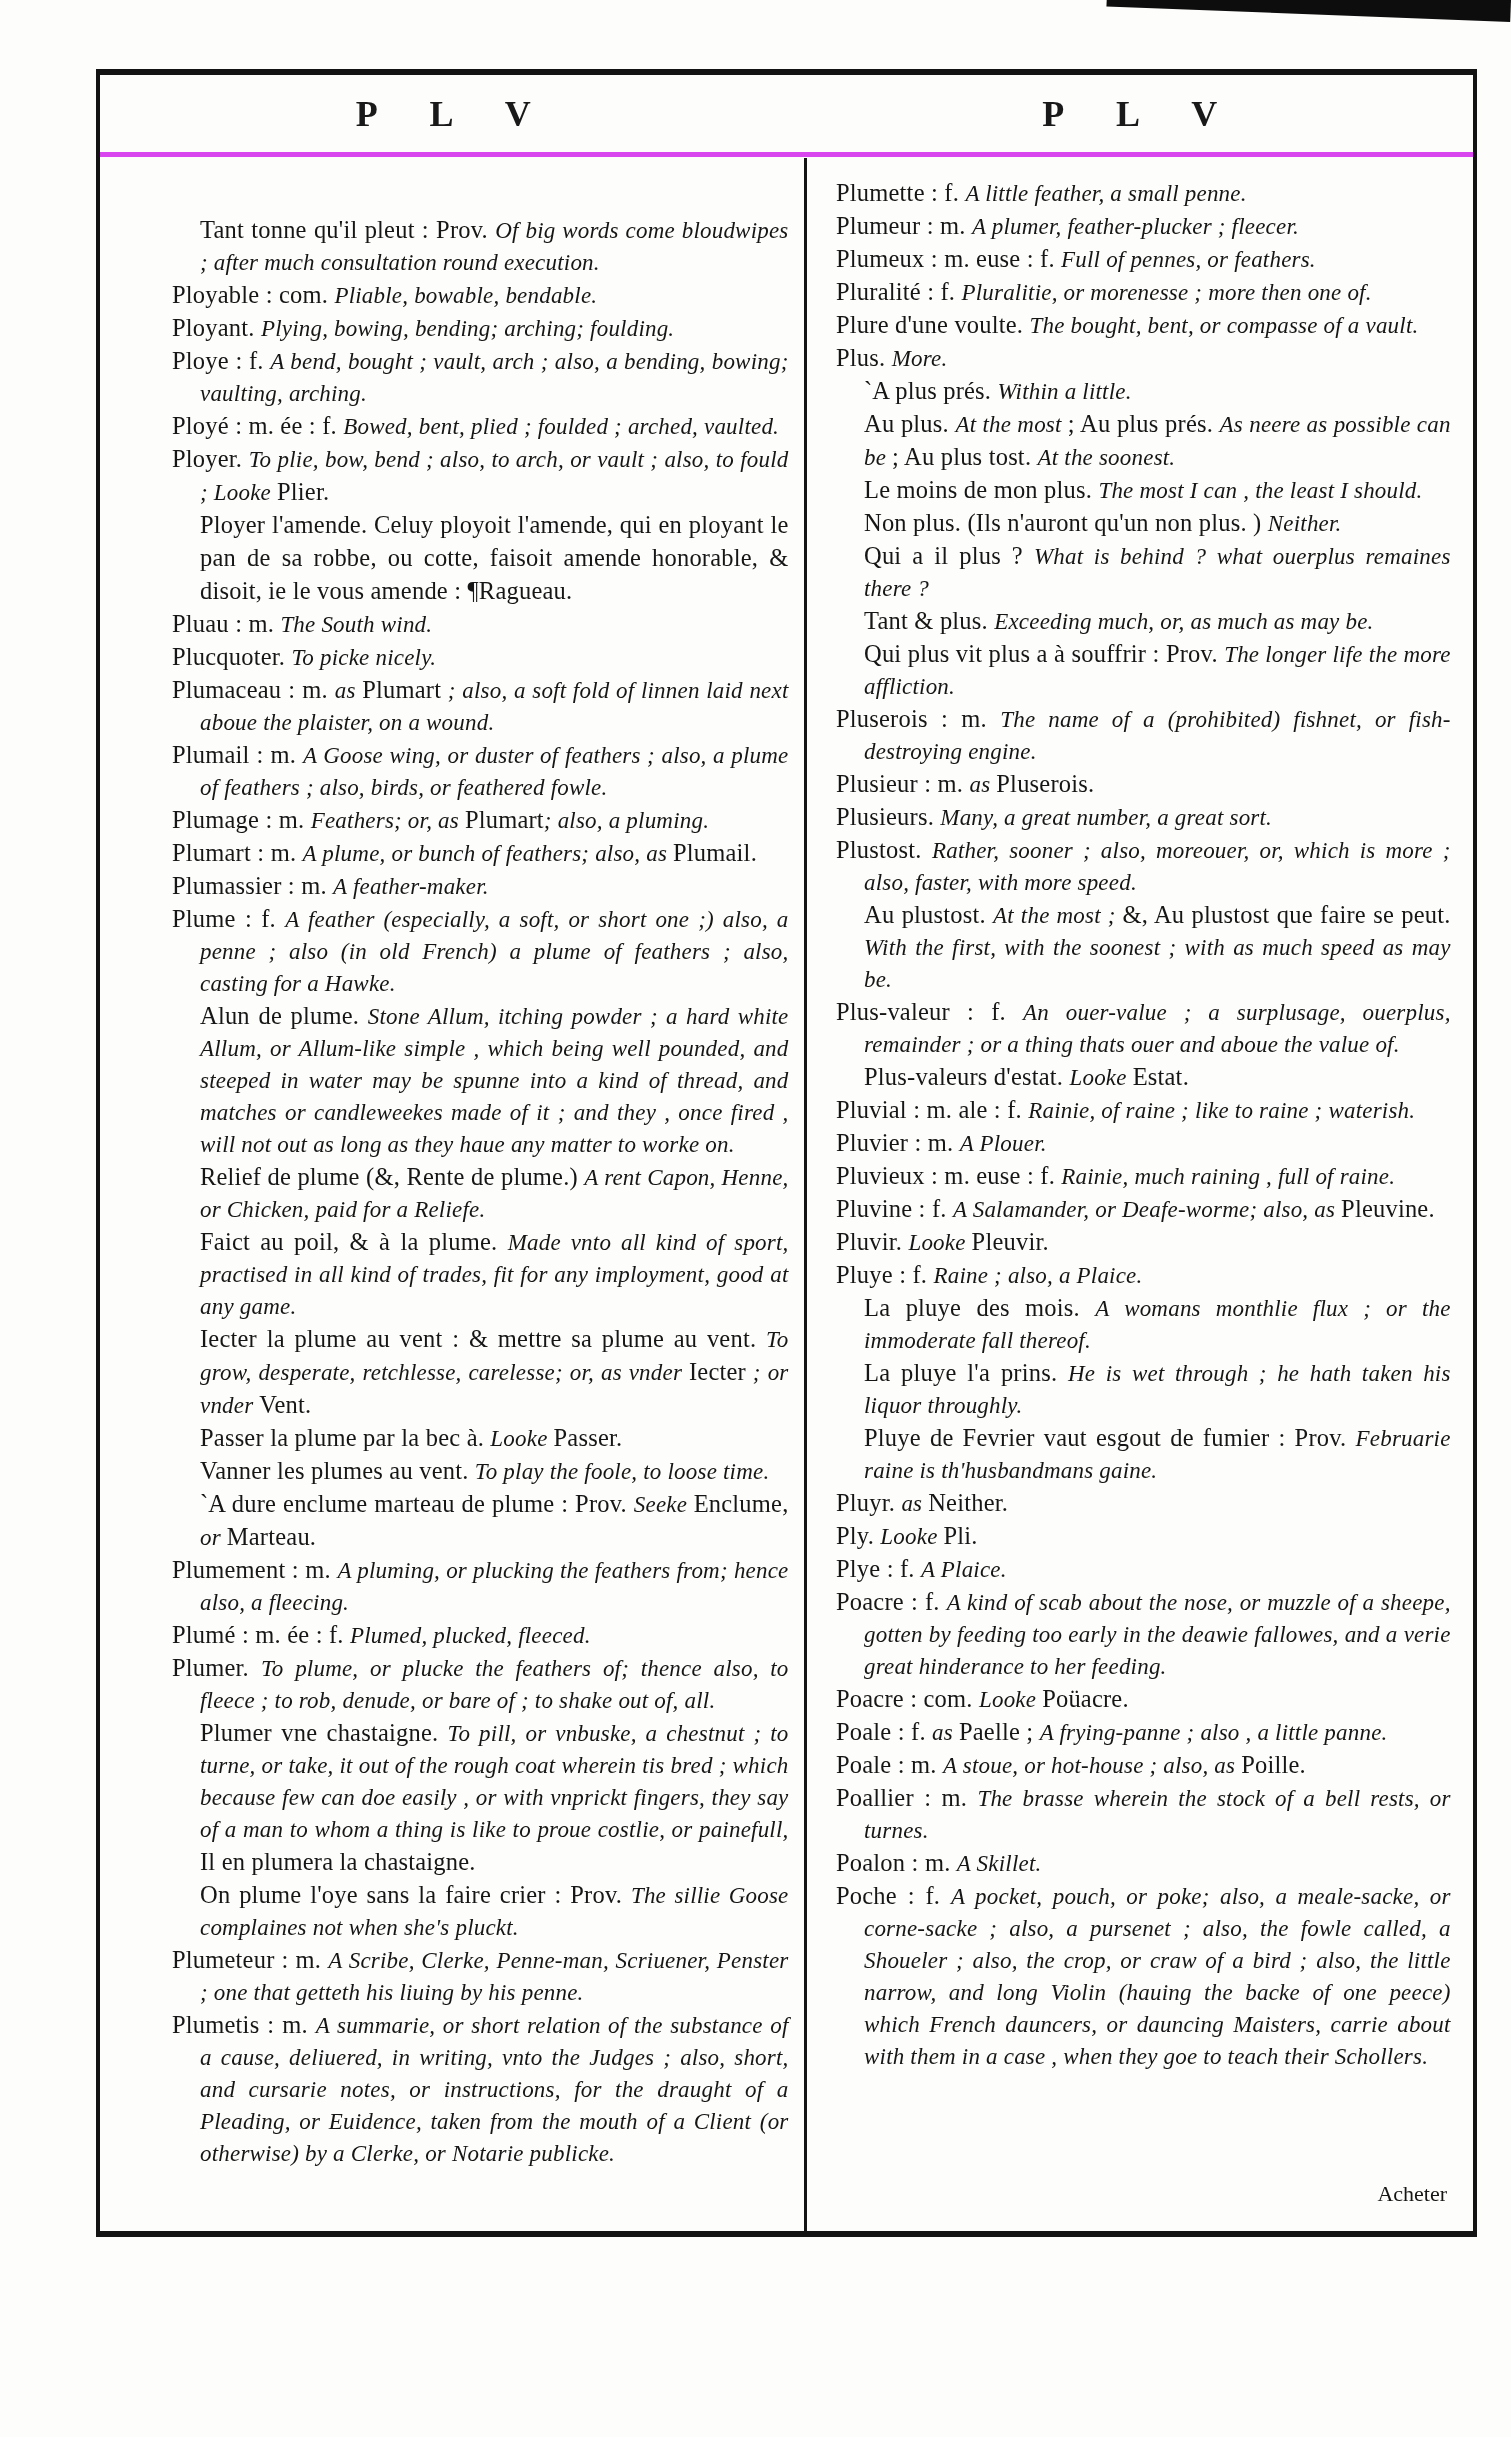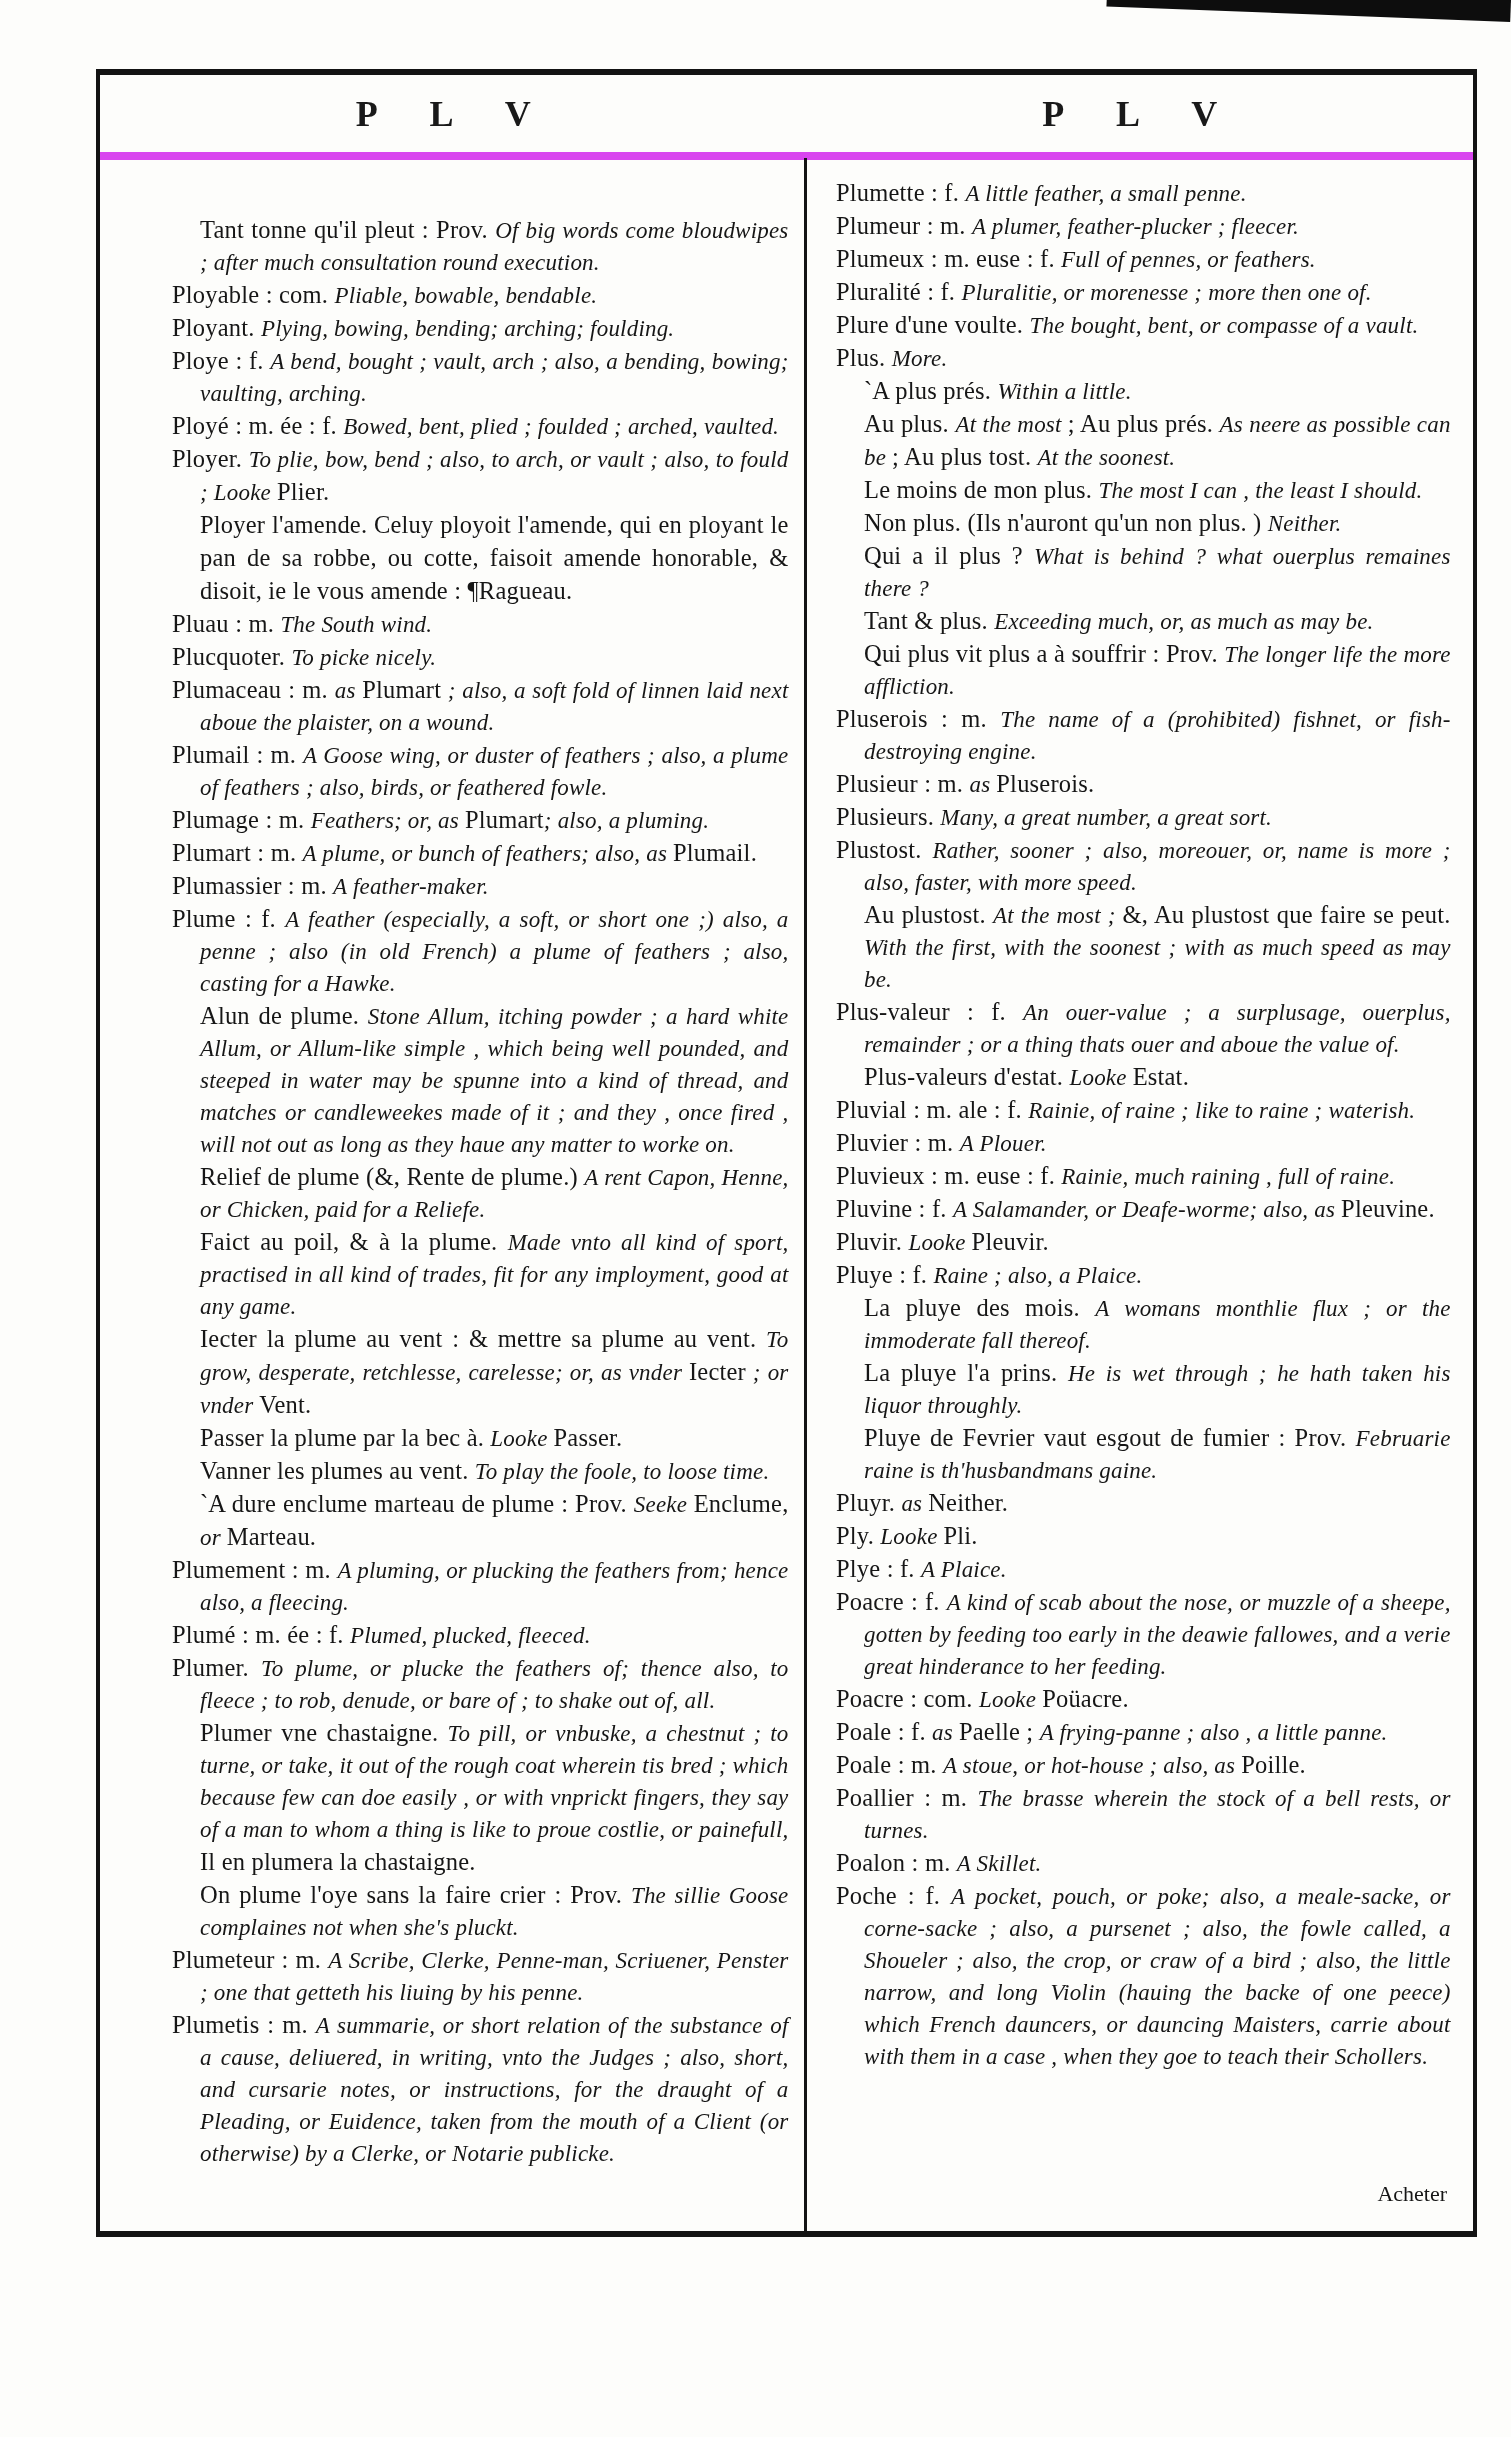--- a/index.html
+++ b/index.html
@@ -6,21 +6,21 @@
   #page{position:relative;width:1511px;height:2438px;background:#fdfdfb;overflow:hidden;
         font-family:"Liberation Serif","DejaVu Serif",serif;color:#161616;}
   
   #artifact{position:absolute;right:0;top:0;width:404px;height:22.4px;background:#0d0d0d;
             transform:rotate(2.2deg);transform-origin:right top;}
   
   #frame{position:absolute;left:96px;top:69px;width:1381px;height:2168px;
          border-left:4.3px solid #131313;border-right:4.3px solid #131313;
          border-top:6px solid #131313;border-bottom:6.9px solid #131313;
          box-sizing:border-box;}
-  #running-heads{position:relative;height:77px;border-bottom:8px solid #d946ef;display:flex;}
+  #running-heads{position:relative;height:77px;border-bottom:5px solid #d946ef;display:flex;}
   .head-cell{flex:1;display:flex;align-items:center;justify-content:center;}
   .running-title{font-size:36px;letter-spacing:22.4px;font-weight:bold;color:#191919;
                  text-indent:22.4px;}
   #cols{display:flex;position:absolute;top:83px;bottom:0;left:0;right:0;}
   #col-left{width:704px;box-sizing:border-box;padding:20px 15.5px 0 72px;margin-top:37px;}
   #col-right{flex:1;box-sizing:border-box;border-left:3.4px solid #131313;
              padding:20px 22.4px 0 29px;position:relative;}
   .para{margin:0;text-align:justify;line-height:29px;letter-spacing:0.2px;}
   .para.entry{padding-left:28px;text-indent:-28px;}
   .para.sub{padding-left:28px;text-indent:0;}
@@ -85,21 +85,21 @@
           <p class="para sub"><span class="rm">`A plus prés. </span><span class="it">Within a little.</span></p>
           <p class="para sub"><span class="rm">Au plus. </span><span class="it">At the most </span><span class="rm">; Au plus prés. </span><span class="it">As neere as possible can be </span><span class="rm">; Au plus tost. </span><span class="it">At the soonest.</span></p>
           <p class="para sub"><span class="rm">Le moins de mon plus. </span><span class="it">The most I can , the least I should.</span></p>
           <p class="para sub"><span class="rm">Non plus. (Ils n'auront qu'un non plus. ) </span><span class="it">Neither.</span></p>
           <p class="para sub"><span class="rm">Qui a il plus ? </span><span class="it">What is behind ? what ouerplus remaines there ?</span></p>
           <p class="para sub"><span class="rm">Tant &amp; plus. </span><span class="it">Exceeding much, or, as much as may be.</span></p>
           <p class="para sub"><span class="rm">Qui plus vit plus a à souffrir : Prov. </span><span class="it">The longer life the more affliction.</span></p>
           <p class="para entry"><span class="rm">Pluserois : m. </span><span class="it">The name of a (prohibited) fishnet, or fish-destroying engine.</span></p>
           <p class="para entry"><span class="rm">Plusieur : m. </span><span class="it">as </span><span class="rm">Pluserois.</span></p>
           <p class="para entry"><span class="rm">Plusieurs. </span><span class="it">Many, a great number, a great sort.</span></p>
-          <p class="para entry"><span class="rm">Plustost. </span><span class="it">Rather, sooner ; also, moreouer, or, name is more ; also, faster, with more speed.</span></p>
+          <p class="para entry"><span class="rm">Plustost. </span><span class="it">Rather, sooner ; also, moreouer, or, which is more ; also, faster, with more speed.</span></p>
           <p class="para sub"><span class="rm">Au plustost. </span><span class="it">At the most ; </span><span class="rm">&amp;, Au plustost que faire se peut. </span><span class="it">With the first, with the soonest ; with as much speed as may be.</span></p>
           <p class="para entry"><span class="rm">Plus-valeur : f. </span><span class="it">An ouer-value ; a surplusage, ouerplus, remainder ; or a thing thats ouer and aboue the value of.</span></p>
           <p class="para sub"><span class="rm">Plus-valeurs d'estat. </span><span class="it">Looke </span><span class="rm">Estat.</span></p>
           <p class="para entry"><span class="rm">Pluvial : m. ale : f. </span><span class="it">Rainie, of raine ; like to raine ; waterish.</span></p>
           <p class="para entry"><span class="rm">Pluvier : m. </span><span class="it">A Plouer.</span></p>
           <p class="para entry"><span class="rm">Pluvieux : m. euse : f. </span><span class="it">Rainie, much raining , full of raine.</span></p>
           <p class="para entry"><span class="rm">Pluvine : f. </span><span class="it">A Salamander, or Deafe-worme; also, as </span><span class="rm">Pleuvine.</span></p>
           <p class="para entry"><span class="rm">Pluvir. </span><span class="it">Looke </span><span class="rm">Pleuvir.</span></p>
           <p class="para entry"><span class="rm">Pluye : f. </span><span class="it">Raine ; also, a Plaice.</span></p>
           <p class="para sub"><span class="rm">La pluye des mois. </span><span class="it">A womans monthlie flux ; or the immoderate fall thereof.</span></p>

